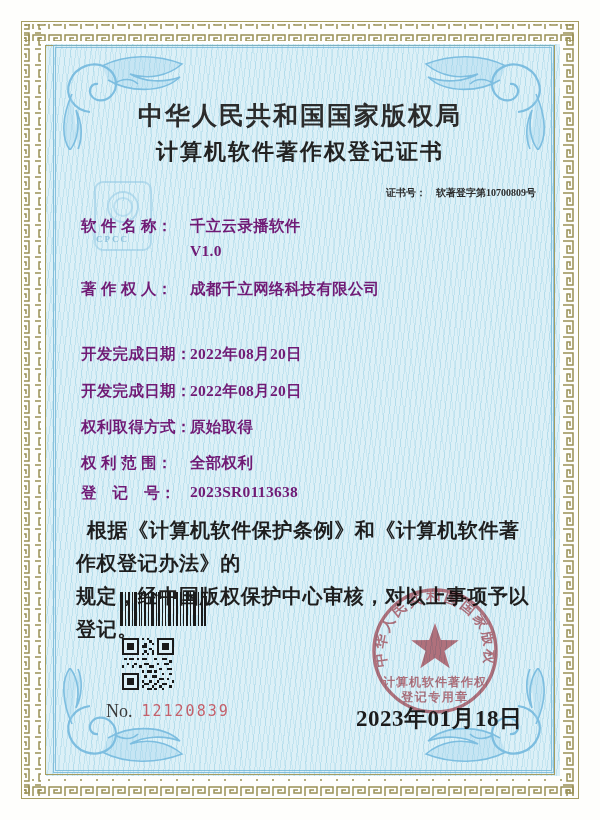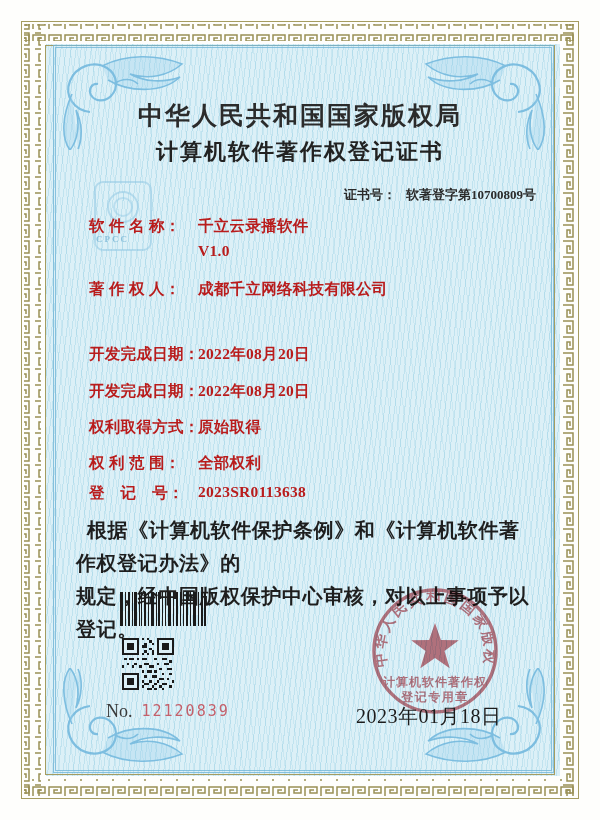--- a/index.html
+++ b/index.html
@@ -24,37 +24,37 @@
   .watermark .wm-circle{position:absolute;left:11px;top:8px;width:28px;height:28px;
     border:2px solid rgba(145,200,228,.55);border-radius:50%;}
   .watermark .wm-circle2{position:absolute;left:17px;top:14px;width:16px;height:16px;
     border:2px solid rgba(145,200,228,.45);border-radius:50%;}
   .watermark .wm-text{position:absolute;left:0;right:0;bottom:5px;
     font-size:9px;letter-spacing:2px;color:rgba(125,185,215,.85);font-weight:bold;}
   .authority{position:absolute;left:0;right:0;top:99px;text-align:center;
     font-size:25px;font-weight:700;letter-spacing:2px;color:#2b2b2b;}
   .cert-title{position:absolute;left:0;right:0;top:137px;text-align:center;
     font-size:22px;font-weight:700;letter-spacing:2px;color:#222;}
-  .cert-no{position:absolute;right:64px;top:186px;font-size:13px;font-weight:700;color:#2b2b2b;}
+  .cert-no{position:absolute;right:64px;top:186px;font-size:10px;font-weight:700;color:#2b2b2b;}
   .cert-no .gap{display:inline-block;width:10px;}
-  .frow{position:absolute;left:81px;font-size:15.5px;font-weight:700;color:#b91c1c;
-    letter-spacing:.3px;white-space:nowrap;margin-left:8px;}
+  .frow{position:absolute;left:81px;font-size:15.5px;font-weight:700;color:#701a75;
+    letter-spacing:.3px;white-space:nowrap;}
   .flabel{display:inline-block;width:109px;vertical-align:top;}
   .fvalue{display:inline-block;vertical-align:top;}
   .fvalue .v2{margin-top:5px;}
   .statement{position:absolute;left:76px;width:462px;top:514px;font-size:20px;
     font-weight:700;line-height:33px;letter-spacing:.6px;color:#1e1e1e;}
   .statement .l1{text-indent:11px;}
   .barcode{position:absolute;left:120px;top:592px;}
   .qrcode{position:absolute;left:122px;top:638px;}
   .serial{position:absolute;left:106px;top:701px;font-size:18px;color:#3a3a3a;text-align:right;}
   .serial .num{font-family:"DejaVu Sans Mono",monospace;font-size:15px;letter-spacing:2px;
     color:#c4606b;position:relative;top:-1px;margin-left:9px;}
   .stamp{position:absolute;left:368px;top:584px;mix-blend-mode:multiply;opacity:.88;}
-  .issue-date{position:absolute;left:356px;top:703px;font-size:20px;font-weight:400;
+  .issue-date{position:absolute;left:356px;top:703px;font-size:23px;font-weight:700;
     letter-spacing:.5px;color:#1c1c1c;}
   svg text{font-family:"Liberation Serif","DejaVu Serif",serif;}
 </style>
 </head>
 <body>
 
 <div class="page">
 
   <div class="guilloche"></div>
 

